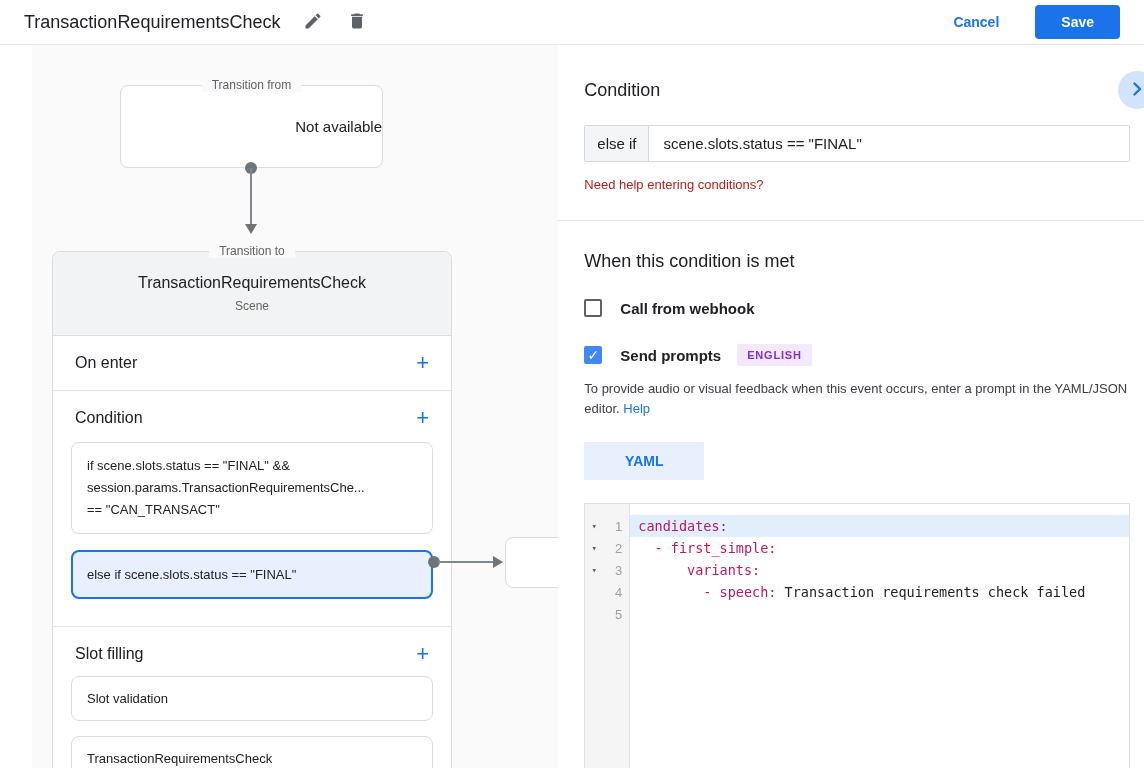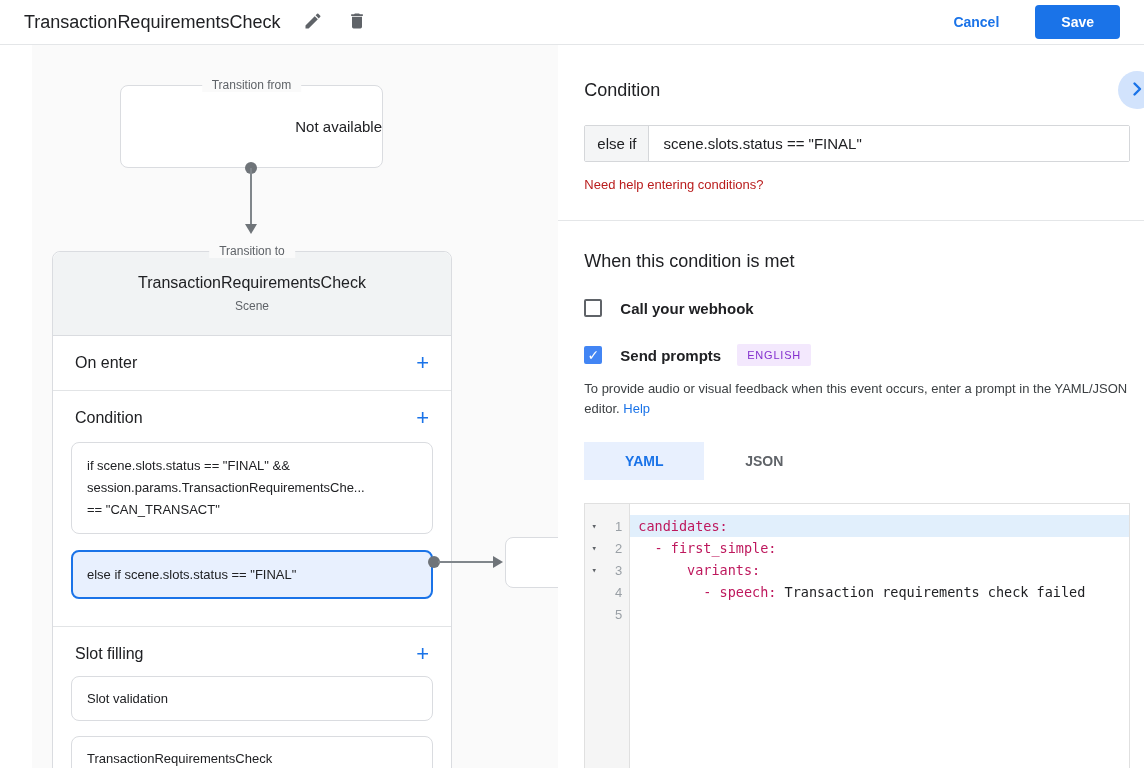--- a/index.html
+++ b/index.html
@@ -85,21 +85,21 @@
   .panel-divider { margin:27px -14px 0 -26px; border-top:1px solid #e4e6e8; }
 
   .when-title { margin-top:30px; font-size:18px; color:#202124; }
   .check-row { display:flex; align-items:center; margin-top:27px; cursor:pointer; }
   .checkbox { width:18px; height:18px; border:2px solid #5f6368; border-radius:2px;
     background:#fff; flex:none; }
   .checkbox.checked { border-color:#4285f4; background:#4285f4; color:#fff;
     display:flex; align-items:center; justify-content:center; font-size:14px; font-weight:700; }
   .check-label { margin-left:18px; font-size:15px; font-weight:700; color:#202124; }
   .lang-badge { margin-left:16px; background:#f3e8fd; color:#8430ce; font-size:11px;
-    font-weight:400; letter-spacing:.8px; padding:5px 10px; border-radius:2px; }
+    font-weight:700; letter-spacing:.8px; padding:5px 10px; border-radius:2px; }
   .prompt-desc { margin-top:13px; font-size:13px; line-height:20px; color:#3c4043; max-width:562px; }
   .prompt-desc a { color:#1a73e8; text-decoration:none; cursor:pointer; }
 
   .tabs { display:flex; margin-top:23px; }
   .tab { width:120px; height:38px; display:flex; align-items:center; justify-content:center;
     font-size:14px; font-weight:600; color:#5f6368; cursor:pointer; border:none;
     background:none; font-family:inherit; }
   .tab.active { background:#e8f0fe; color:#1a73e8; }
 
   .editor { display:flex; margin-top:23px; border:1px solid #e0e0e0; height:330px;
@@ -204,37 +204,36 @@
       <input class="cond-value" type="text" value="scene.slots.status == &quot;FINAL&quot;" style="">
     </div>
     <a class="help-link">Need help entering conditions?</a>
 
     <div class="panel-divider"></div>
 
     <div class="when-title">When this condition is met</div>
 
     <div class="check-row">
       <span class="checkbox" id="webhook-checkbox"></span>
-      <span class="check-label">Call your webhook</span>
+      <span class="check-label">Call from webhook</span>
     </div>
 
     <div class="check-row">
       <span class="checkbox checked" id="prompts-checkbox">✓</span>
       <span class="check-label">Send prompts</span>
       <span class="lang-badge">ENGLISH</span>
     </div>
 
     <div class="prompt-desc">
       <span>To provide audio or visual feedback when this event occurs, enter a prompt in the YAML/JSON editor.</span>
       <a>Help</a>
     </div>
 
     <div class="tabs" id="editor-tabs">
         <button class="tab active">YAML</button>
-        <button class="tab">JSON</button>
       </div>
 
     <div class="editor">
       <div class="gutter" id="editor-gutter">
           <div class="gutter-row">
             <span class="fold">▾</span>
             <span class="lnum">1</span>
           </div>
           <div class="gutter-row">
             <span class="fold">▾</span>

